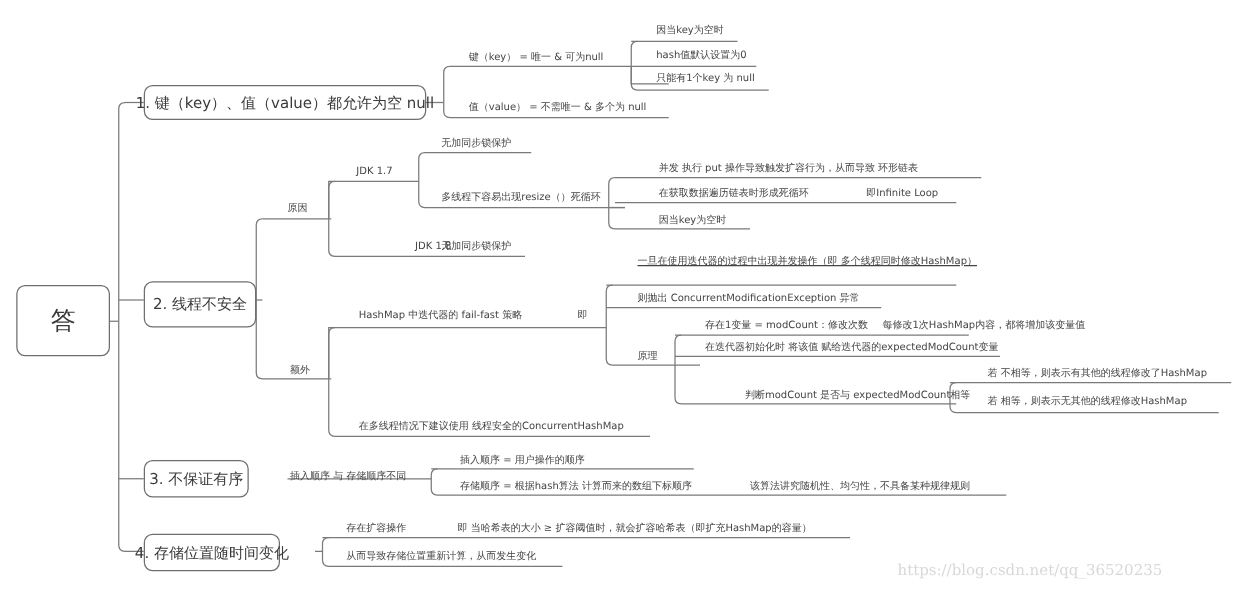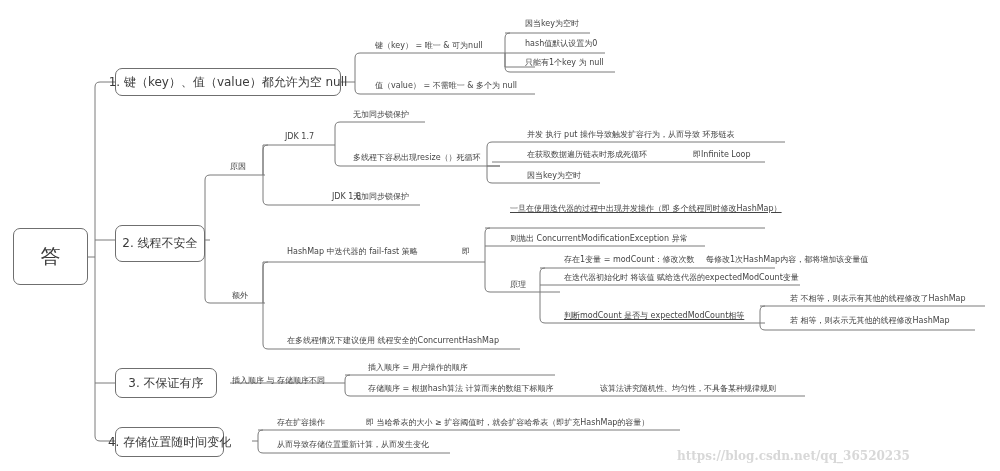--- a/index.html
+++ b/index.html
@@ -73,21 +73,21 @@
 <div class="box root" style="left:13px;top:228px;width:75px;height:57px;">
   <span>答</span>
 </div>
 
 <div class="box l1" style="left:115px;top:68px;width:226px;height:28px;">
   <span>1. 键（key）、值（value）都允许为空 null</span>
 </div>
 <div class="box l1" style="left:115px;top:225px;width:90px;height:37px;">
   <span>2. 线程不安全</span>
 </div>
-<div class="box l1" style="left:115px;top:368px;width:102px;height:30px;">
+<div class="box l1" style="left:115px;top:368px;width:84px;height:30px;">
   <span>3. 不保证有序</span>
 </div>
 <div class="box l1" style="left:115px;top:427px;width:109px;height:30px;">
   <span>4. 存储位置随时间变化</span>
 </div>
 
 <span class="t" style="left:375px;top:41px;">键（key） = 唯一 &amp; 可为null</span>
 <span class="t" style="left:525px;top:19px;">因当key为空时</span>
 <span class="t" style="left:525px;top:39px;">hash值默认设置为0</span>
 <span class="t" style="left:525px;top:58px;">只能有1个key 为 null</span>
@@ -106,28 +106,28 @@
 
 <span class="t" style="left:232px;top:291px;">额外</span>
 <span class="t" style="left:287px;top:247px;">HashMap 中迭代器的 fail-fast 策略</span>
 <span class="t" style="left:462px;top:247px;">即</span>
 <span class="t" style="left:510px;top:204px;text-decoration:underline;">一旦在使用迭代器的过程中出现并发操作（即 多个线程同时修改HashMap）</span>
 <span class="t" style="left:510px;top:234px;">则抛出 ConcurrentModificationException 异常</span>
 <span class="t" style="left:510px;top:280px;">原理</span>
 <span class="t" style="left:564px;top:255px;">存在1变量 = modCount：修改次数</span>
 <span class="t" style="left:706px;top:255px;">每修改1次HashMap内容，都将增加该变量值</span>
 <span class="t" style="left:564px;top:273px;">在迭代器初始化时 将该值 赋给迭代器的expectedModCount变量</span>
-<span class="t" style="left:564px;top:311px;text-decoration:underline;">判断modCount 是否与 expectedModCount相等</span>
+<span class="t" style="left:596px;top:311px;">判断modCount 是否与 expectedModCount相等</span>
 <span class="t" style="left:790px;top:294px;">若 不相等，则表示有其他的线程修改了HashMap</span>
 <span class="t" style="left:790px;top:316px;">若 相等，则表示无其他的线程修改HashMap</span>
 <span class="t" style="left:287px;top:336px;">在多线程情况下建议使用 线程安全的ConcurrentHashMap</span>
 
 <span class="t" style="left:232px;top:376px;">插入顺序 与 存储顺序不同</span>
 <span class="t" style="left:368px;top:363px;">插入顺序 = 用户操作的顺序</span>
 <span class="t" style="left:368px;top:384px;">存储顺序 = 根据hash算法 计算而来的数组下标顺序</span>
 <span class="t" style="left:600px;top:384px;">该算法讲究随机性、均匀性，不具备某种规律规则</span>
 
 <span class="t" style="left:277px;top:418px;">存在扩容操作</span>
 <span class="t" style="left:366px;top:418px;">即 当哈希表的大小 ≥ 扩容阈值时，就会扩容哈希表（即扩充HashMap的容量）</span>
 <span class="t" style="left:277px;top:440px;">从而导致存储位置重新计算，从而发生变化</span>
 
-<div class="wm" style="left:677px;top:449px;font-weight:bold;">https://blog.csdn.net/qq_36520235</div>
+<div class="wm" style="left:718px;top:449px;">https://blog.csdn.net/qq_36520235</div>
 </div>
 
 </body></html>

